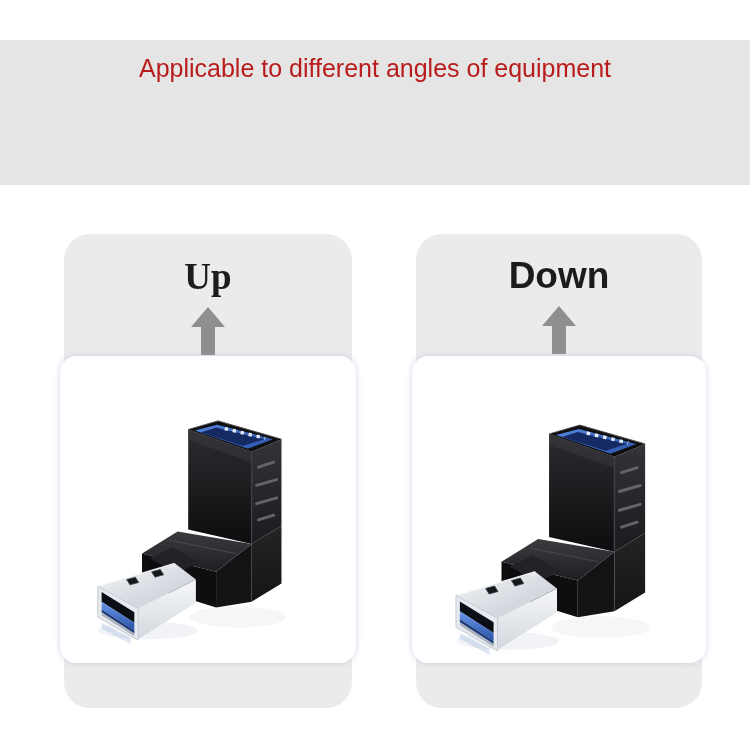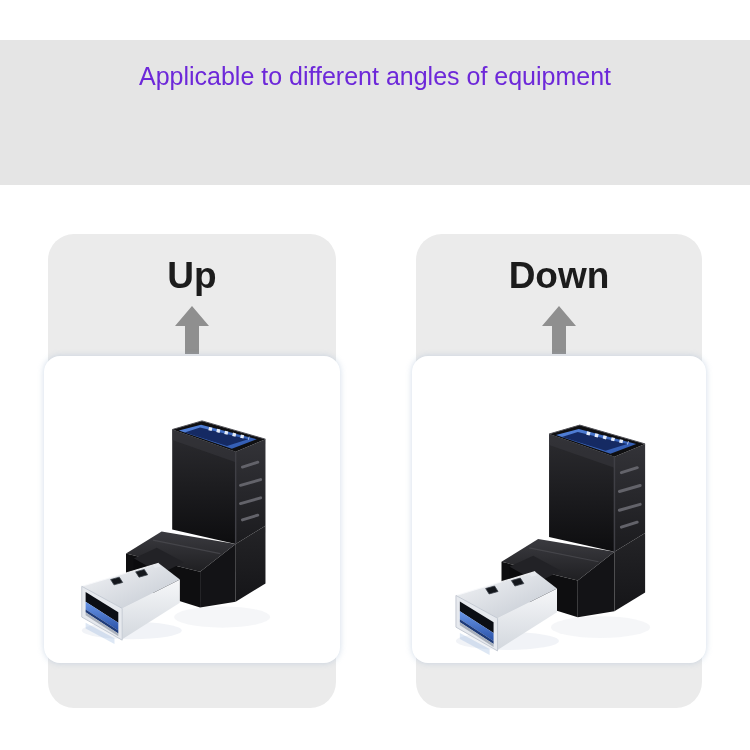--- a/index.html
+++ b/index.html
@@ -10,27 +10,27 @@
   
   .header-band{
     position:absolute;left:0;right:0;top:40px;height:145px;
     background:#e5e5e5;text-align:center;box-sizing:border-box;padding-top:13px;
   }
   .title-line{
     font-size:31px;line-height:41px;font-weight:bold;color:#282828;
     letter-spacing:0.2px;
   }
   .subtitle{
-    margin-top:8px;font-size:25px;line-height:30px;font-weight:400;color:#6d28d9;
+    font-size:25px;line-height:30px;font-weight:400;color:#b91c1c;
   }
   
   .panel{
     position:absolute;top:234px;height:474px;background:#ebebeb;border-radius:26px;
   }
-  .panel-up{left:48px;width:288px;}
+  .panel-up{left:64px;width:288px;font-family:Liberation Serif, serif;}
   .panel-down{left:416px;width:286px;}
   .panel-label{
     margin-top:21px;text-align:center;font-size:37px;font-weight:bold;color:#1c1c1c;
   }
   .panel-arrow{display:block;margin:9px auto 0;}
   .panel-card{
     position:absolute;left:-4px;right:-4px;top:122px;height:307px;
     background:#ffffff;border-radius:16px;
     box-shadow:0 0 6px rgba(150,175,205,0.45);
   }

